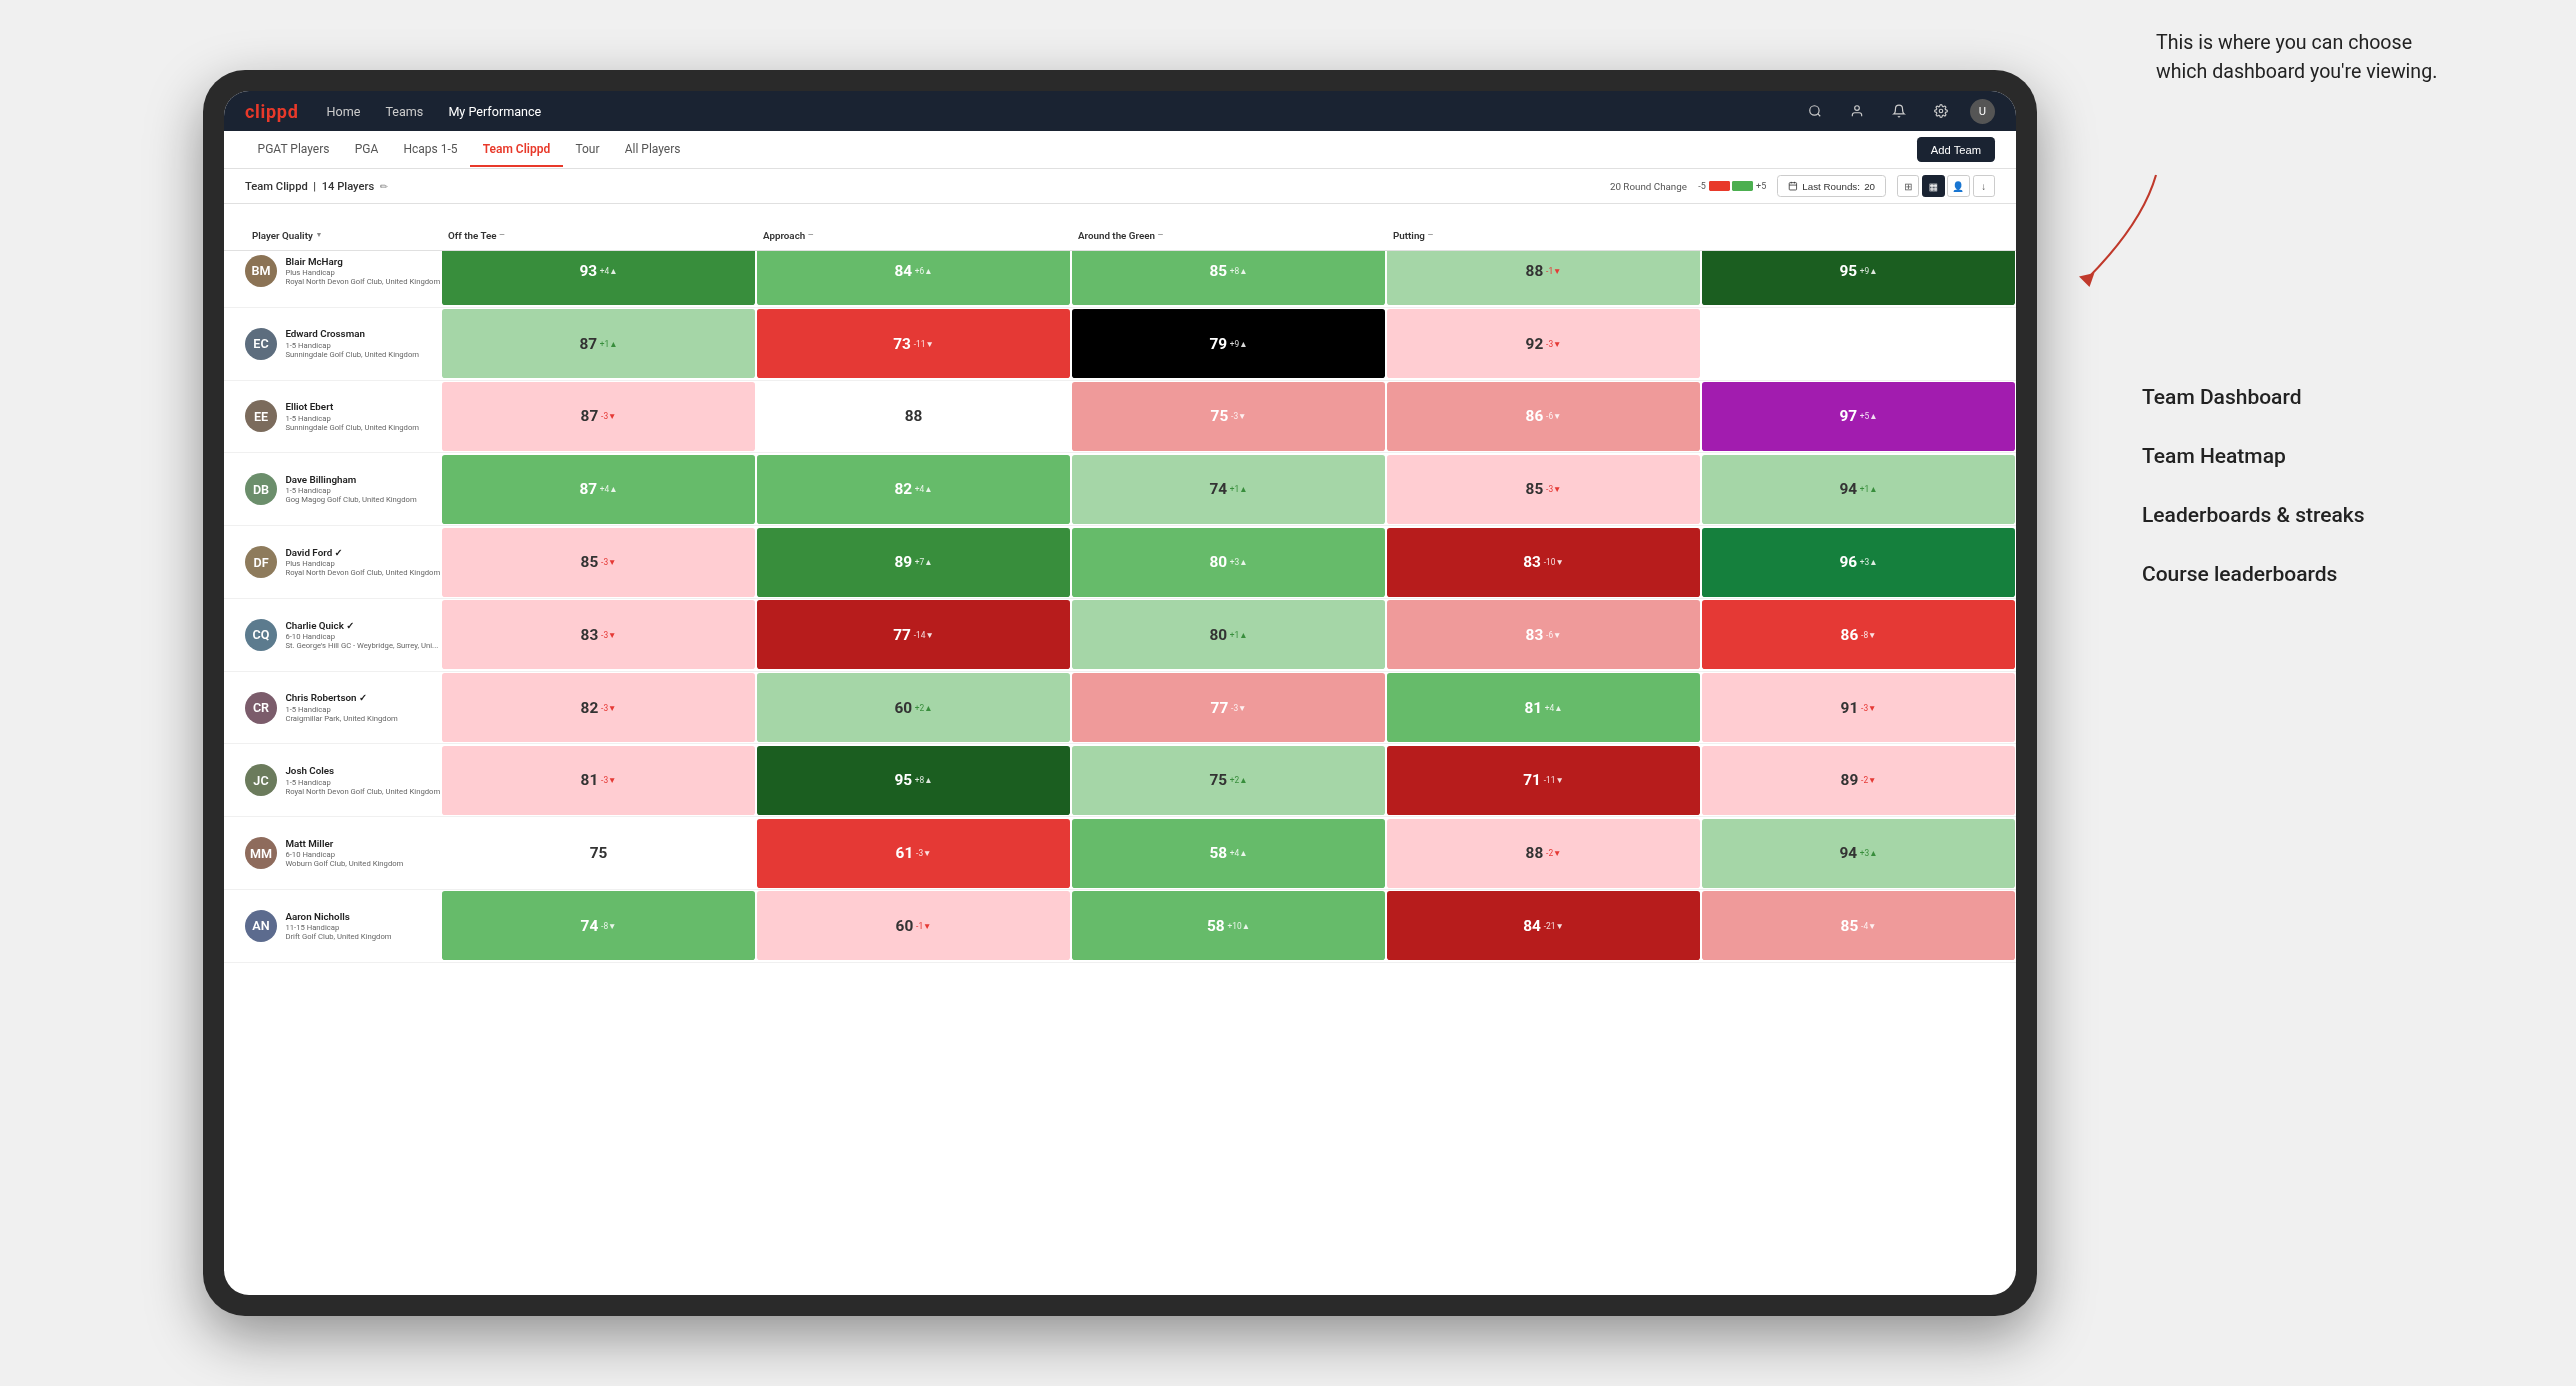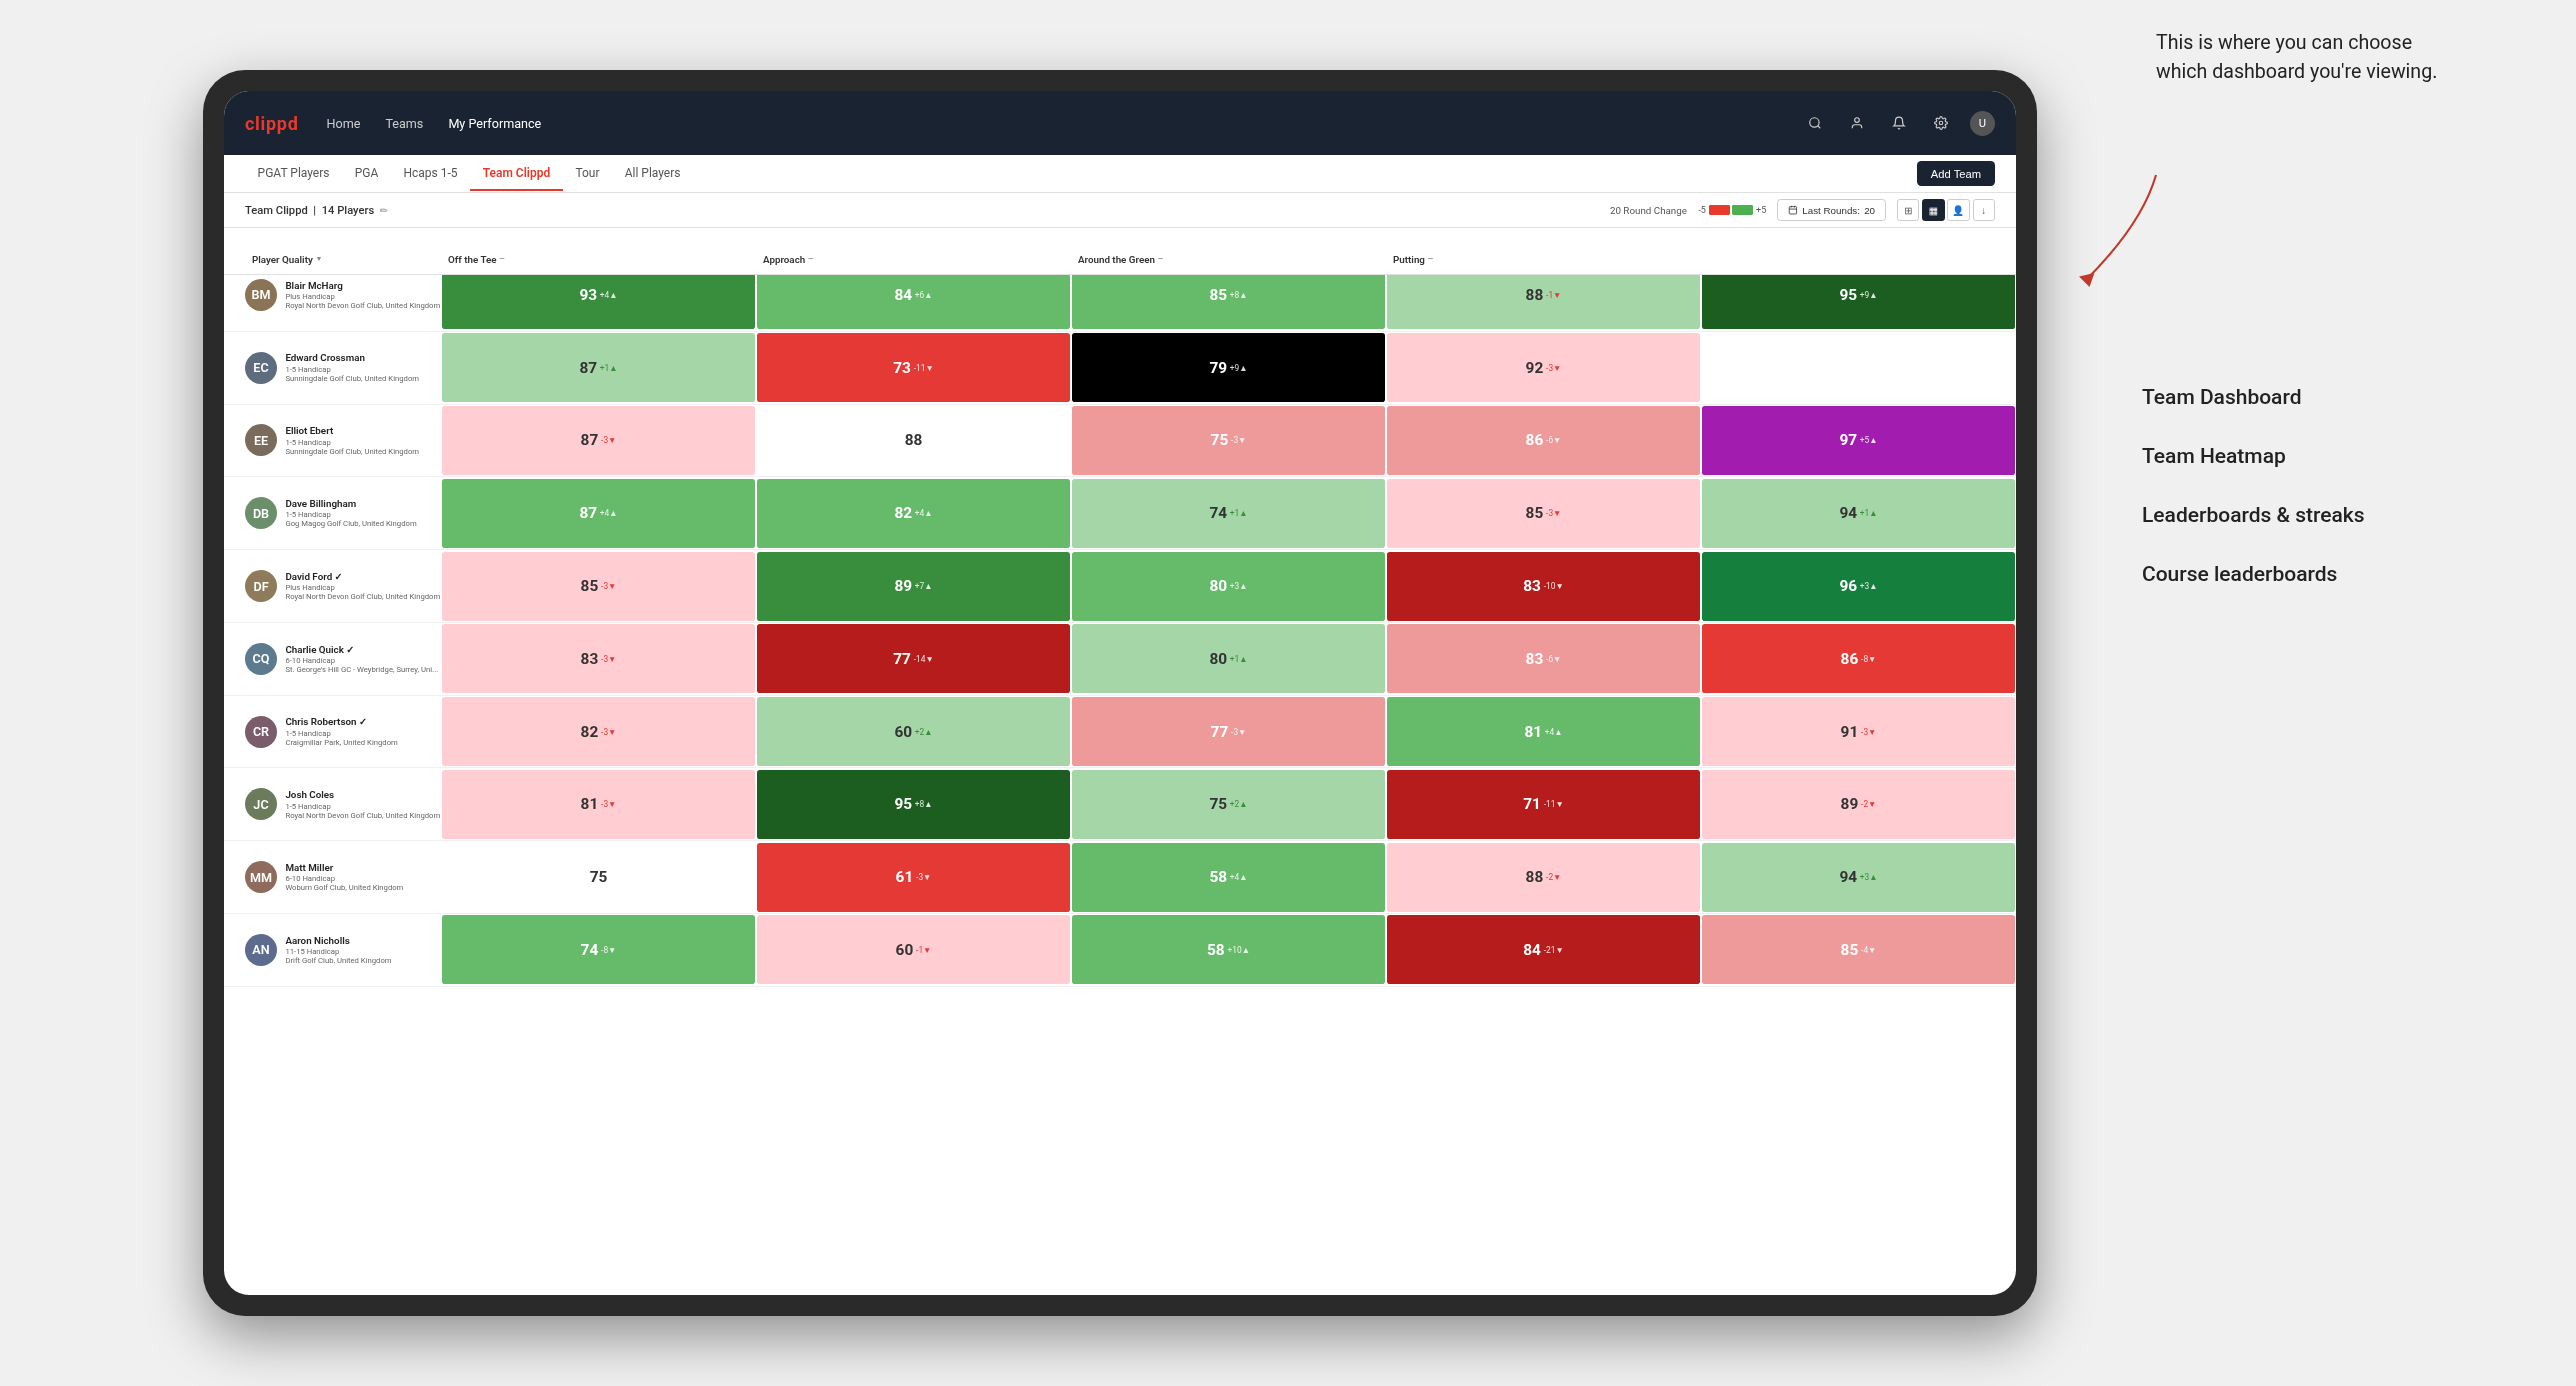--- a/index.html
+++ b/index.html
@@ -64,21 +64,21 @@
       background: #fff;
       border-radius: 25px;
       overflow: hidden;
       display: flex;
       flex-direction: column;
     }
 
     
     .nav-bar {
       background: #1a2332;
-      height: 64px;
+      height: 40px;
       display: flex;
       align-items: center;
       padding: 0 21px;
       flex-shrink: 0;
     }
 
     .nav-logo {
       color: #e8392a;
       font-size: 18px;
       font-weight: 700;

